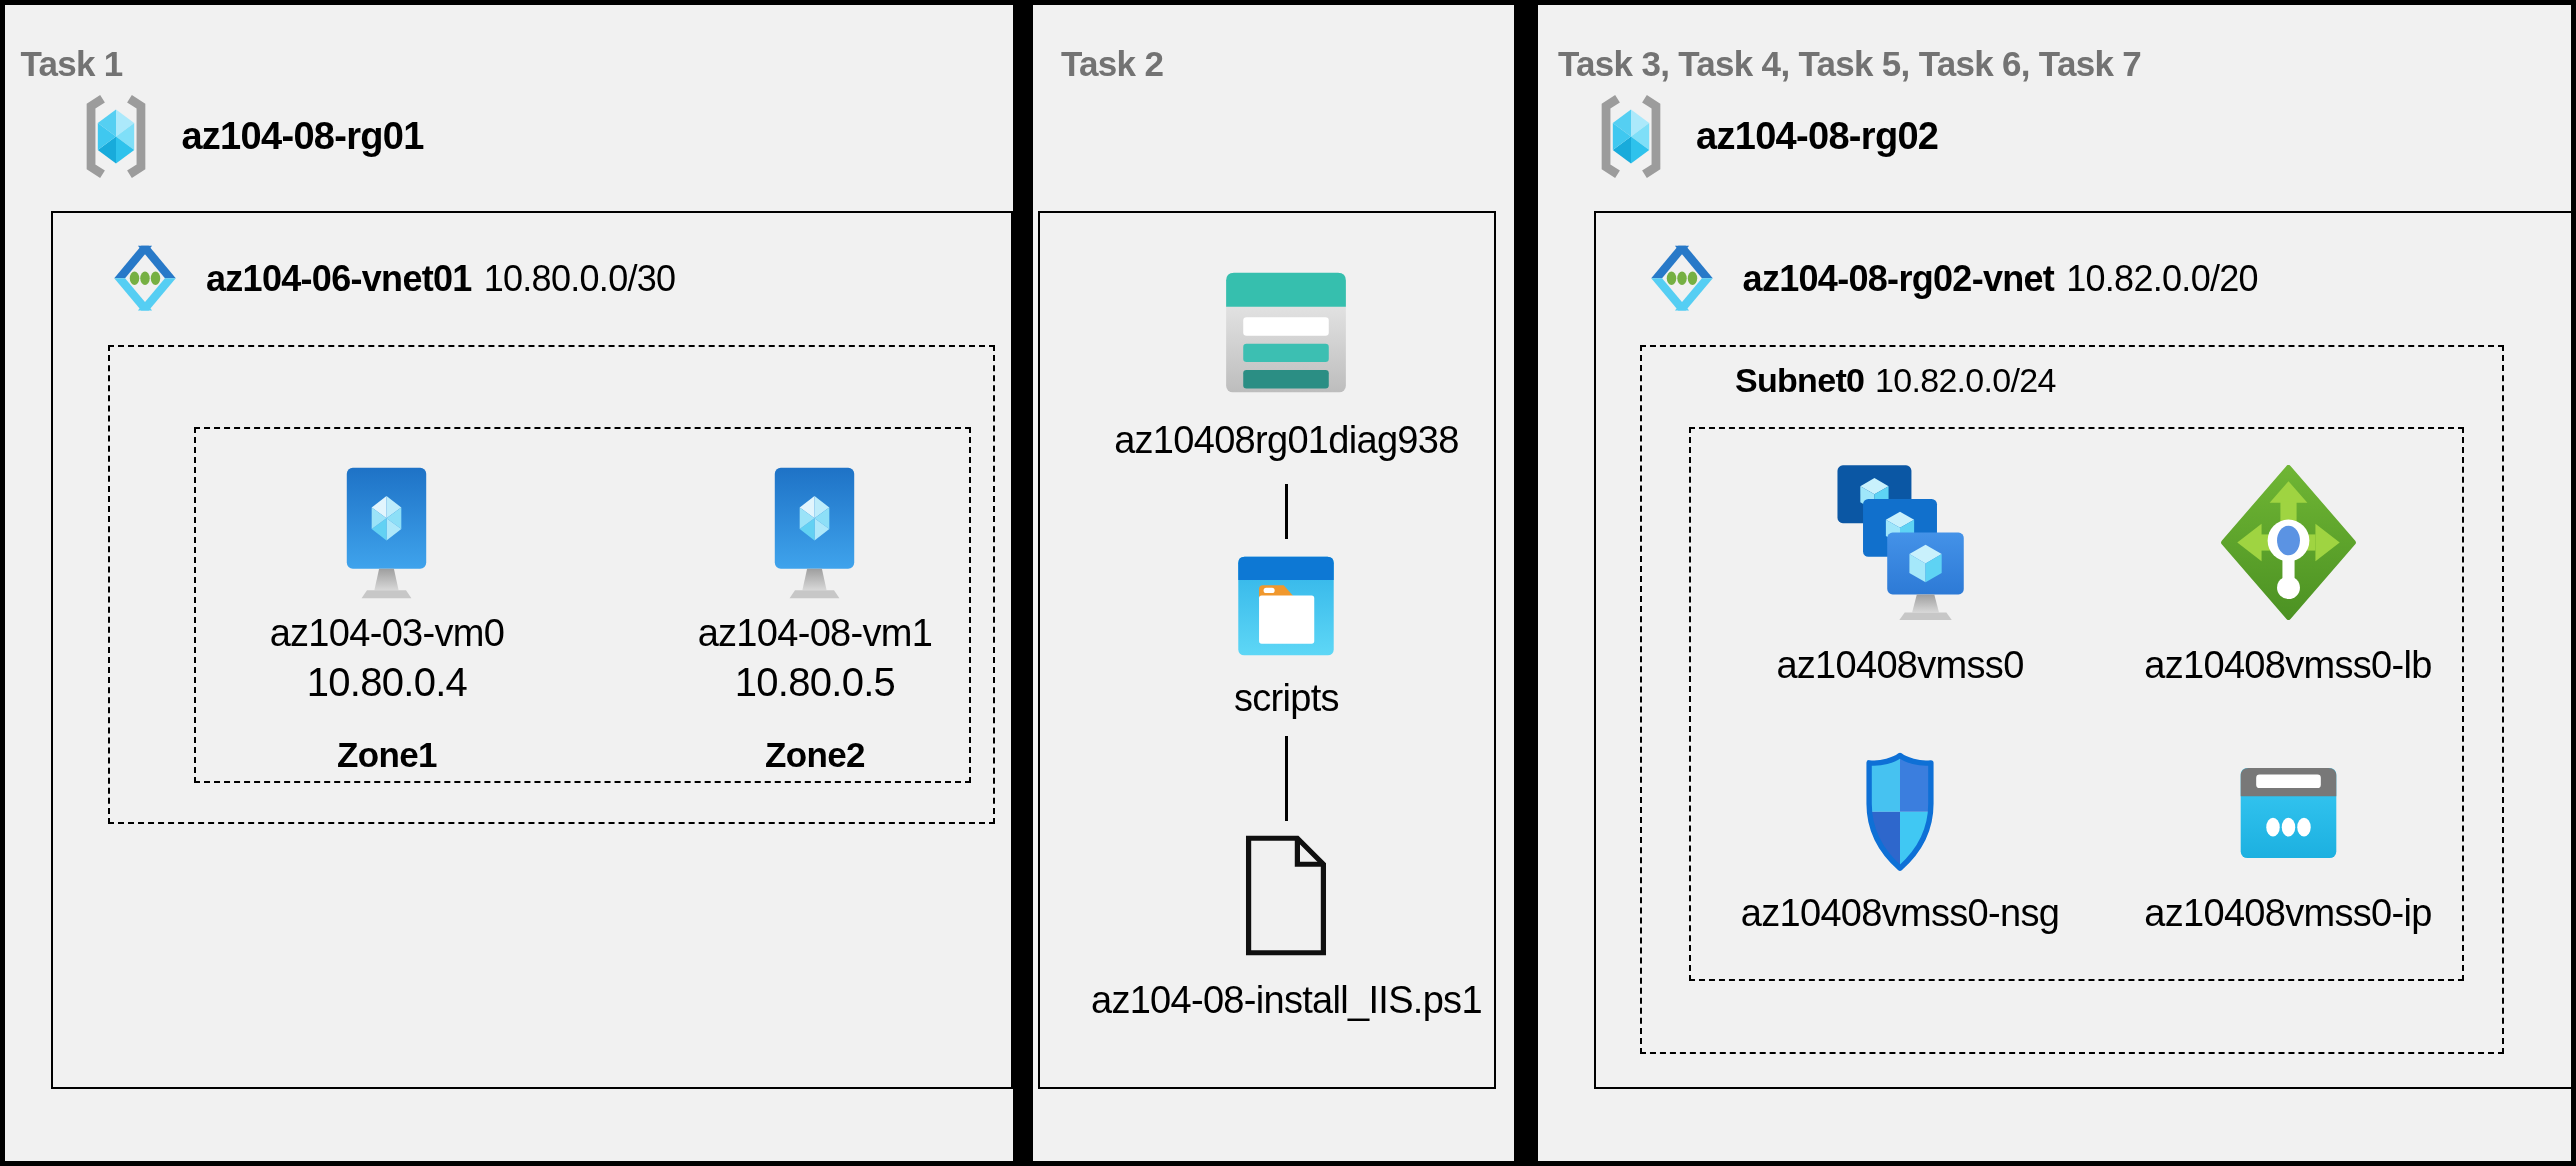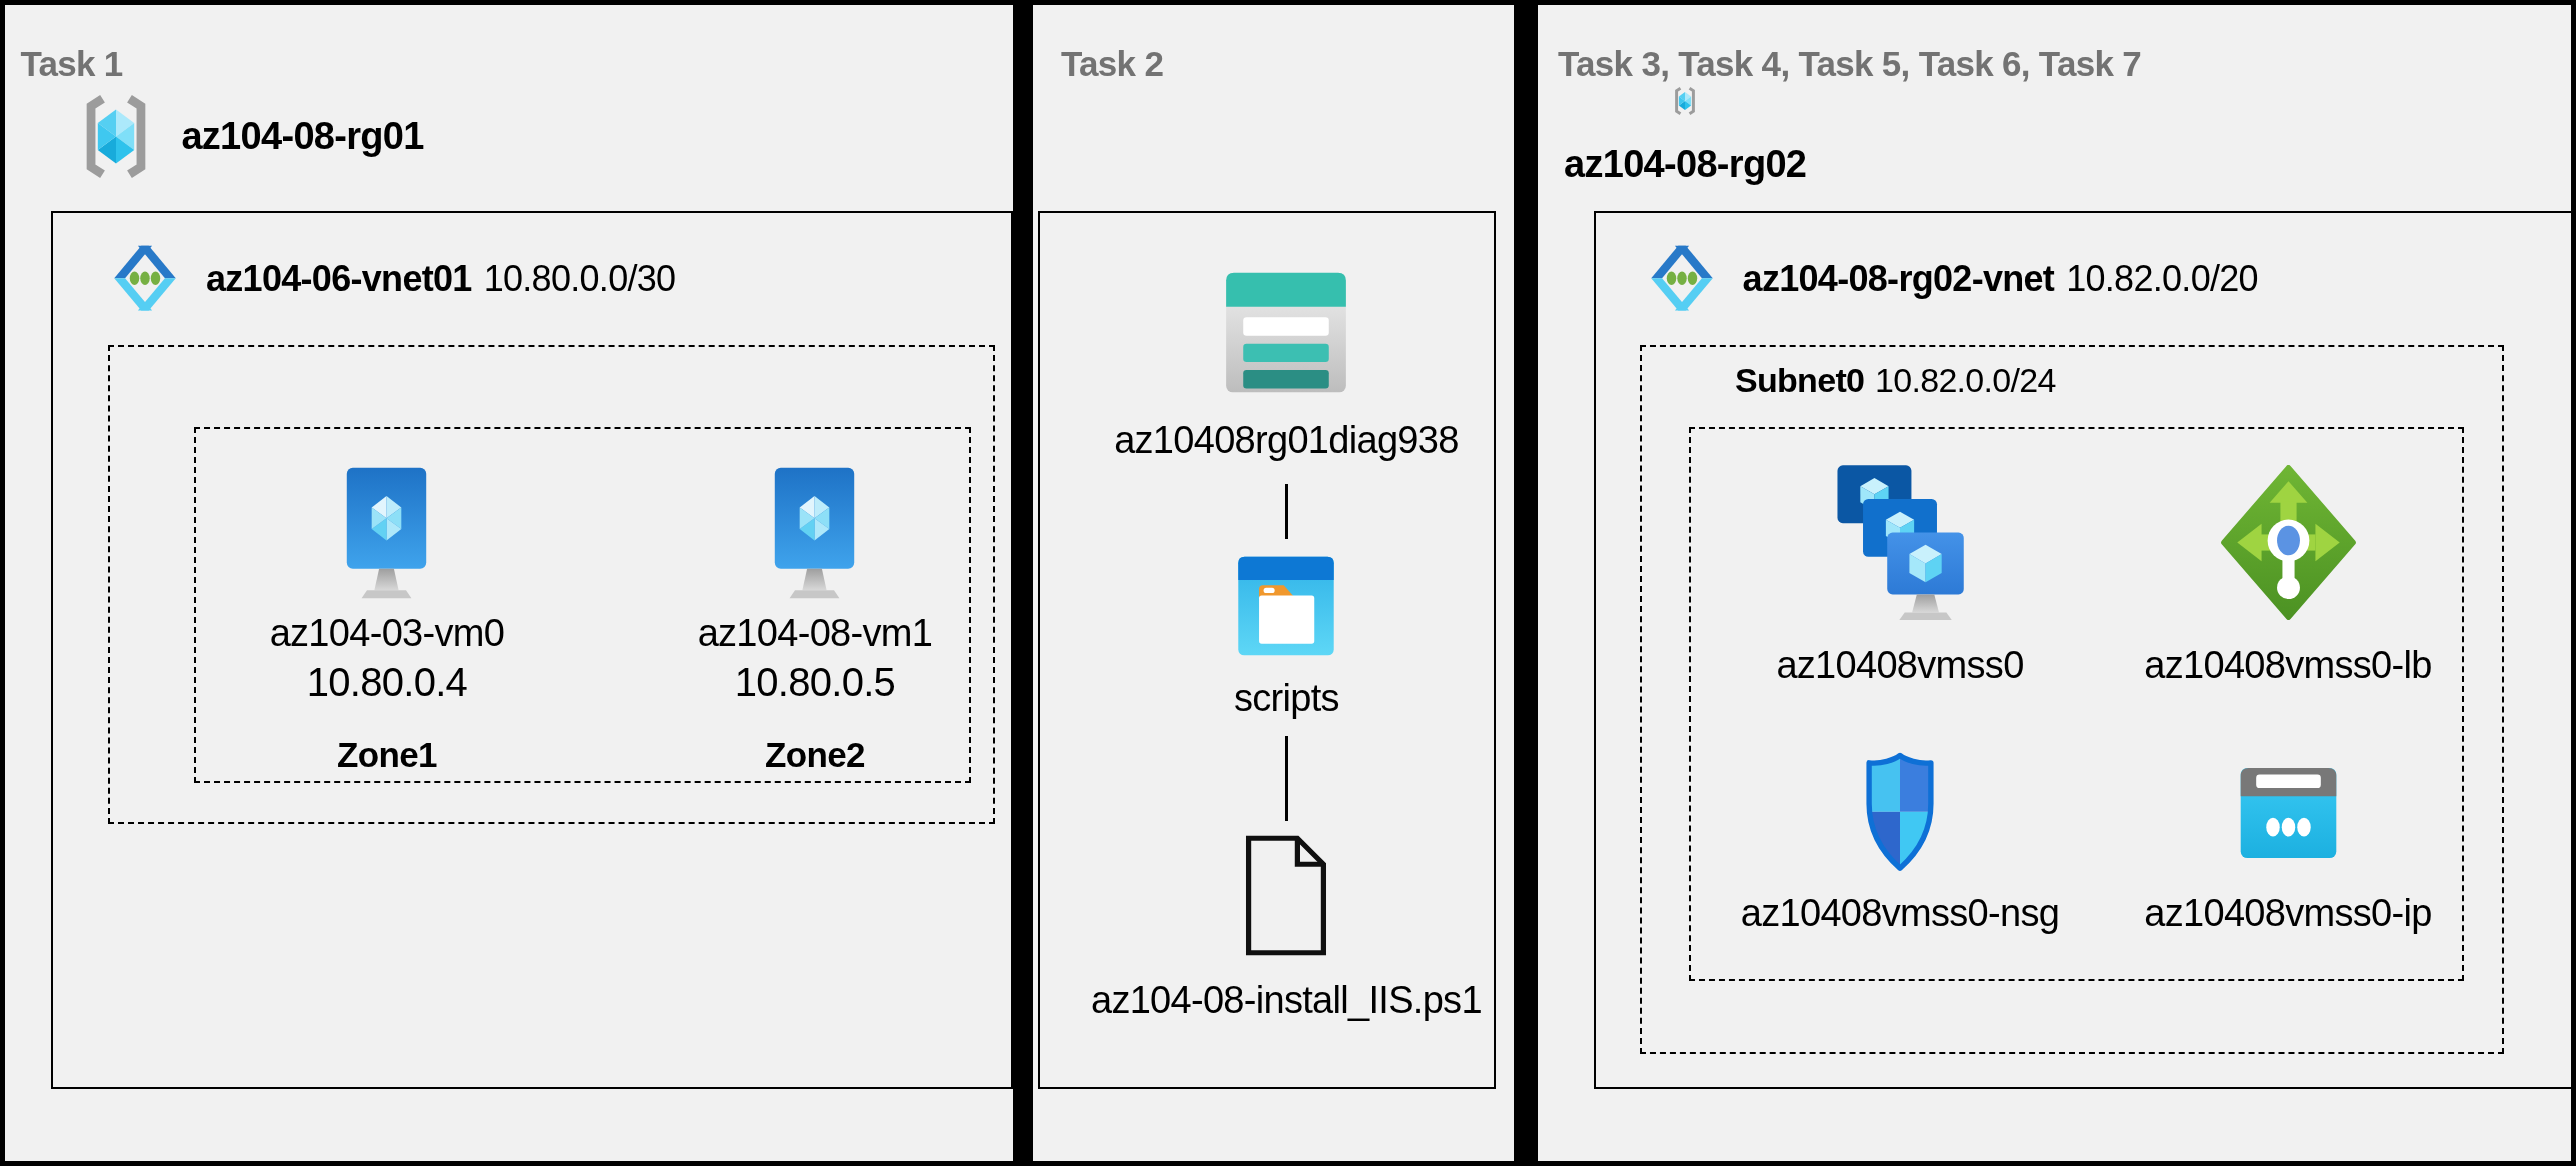--- a/index.html
+++ b/index.html
@@ -253,21 +253,21 @@
           </svg>
       </div>
       <div class="col-item item-label" style="left:246px;top:766px;margin-top:0;">az104-08-install_IIS.ps1</div>
 
     </div>
   </section>
 
   <section class="panel" style="left:1538px;width:1033px;">
     <h2 class="title" style="left:20px;top:9.4px;">Task 3, Task 4, Task 5, Task 6, Task 7</h2>
 
-    <div class="row gap40" style="left:26px;top:81px;height:100px;flex-direction:column;">
+    <div class="row gap40" style="left:55px;top:81px;height:100px;">
       <svg width="76" height="89" viewBox="0 0 112 132">
           <use href="#sym-rg"></use>
         </svg>
       <span class="rg-label">az104-08-rg02</span>
     </div>
 
     <div class="box" style="left:56px;top:206px;width:1059px;height:878px;">
 
       <div class="row gap32" style="left:47px;top:30px;height:71px;">
         <svg width="78" height="71" viewBox="0 0 115 105">

